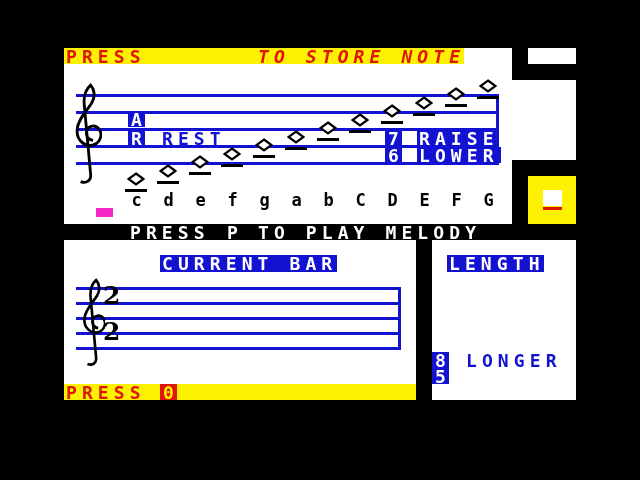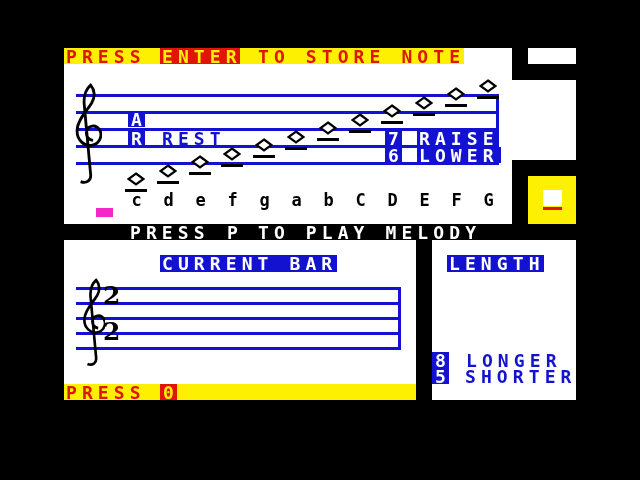--- a/index.html
+++ b/index.html
@@ -38,24 +38,21 @@
   .clef{position:absolute;z-index:2;}
   .cursor{position:absolute;background:var(--magenta);z-index:2;}
 </style>
 </head>
 <body>
 
 <div class="screen">
 
   <div class="abs" style="left:64px;top:48px;width:400px;height:16px;background:var(--yellow);"></div>
   <span class="zx zx-red" style="left:66px;top:48px;">PRESS</span>
-  <div class="abs" style="left:160px;top:48px;width:80px;height:16px;background:var(--red);z-index:3;">
-    <span class="zx" style="left:2px;color:var(--yellow);">ENTER</span>
-  </div>
-  <span class="zx zx-red" style="left:258px;top:48px;">TO STORE NOTE</span>
+  <span class="zx zx-red" style="left:258px;top:48px;font-style:italic;">TO STORE NOTE</span>
   <div class="panel" style="left:464px;top:48px;width:48px;height:16px;"></div>
   <div class="panel" style="left:528px;top:48px;width:48px;height:16px;"></div>
 
   <div class="panel" style="left:64px;top:64px;width:448px;height:160px;"></div>
   <div class="panel" style="left:512px;top:80px;width:64px;height:80px;"></div>
 
   <div class="abs" style="left:528px;top:176px;width:48px;height:48px;background:var(--yellow);">
     <div class="abs" style="left:15px;top:14px;width:19px;height:16px;background:#fff;"></div>
     <div class="abs" style="left:15px;top:31px;width:19px;height:3px;background:var(--red);"></div>
   </div>
@@ -99,21 +96,20 @@
   <span class="zx zx-red" style="left:66px;top:384px;">PRESS</span>
   <div class="keycell keycell-red" style="left:160px;top:384px;">0</div>
 
   <div class="panel" style="left:432px;top:240px;width:144px;height:160px;"></div>
   <div class="bluebox" style="left:447px;top:255px;width:97px;text-align:center;">
     <span class="zx">LENGTH</span>
   </div>
   <div class="keycell" style="left:432px;top:352px;">8</div>
   <span class="zx zx-blue" style="left:466px;top:352px;">LONGER</span>
   <div class="keycell" style="left:432px;top:368px;">5</div>
-  <span class="zx zx-blue" style="left:465px;top:368px;">SHORTER</span>
 
   <div id="staff-lines">
       <div class="staff-line" style="left: 76px; top: 94px; width: 423px;"></div>
       <div class="staff-line" style="left: 76px; top: 111px; width: 423px;"></div>
       <div class="staff-line" style="left: 76px; top: 128px; width: 423px;"></div>
       <div class="staff-line" style="left: 76px; top: 145px; width: 423px;"></div>
       <div class="staff-line" style="left: 76px; top: 162px; width: 423px;"></div>
       <div class="staff-line" style="left: 76px; top: 287px; width: 325px;"></div>
       <div class="staff-line" style="left: 76px; top: 302px; width: 325px;"></div>
       <div class="staff-line" style="left: 76px; top: 317px; width: 325px;"></div>

